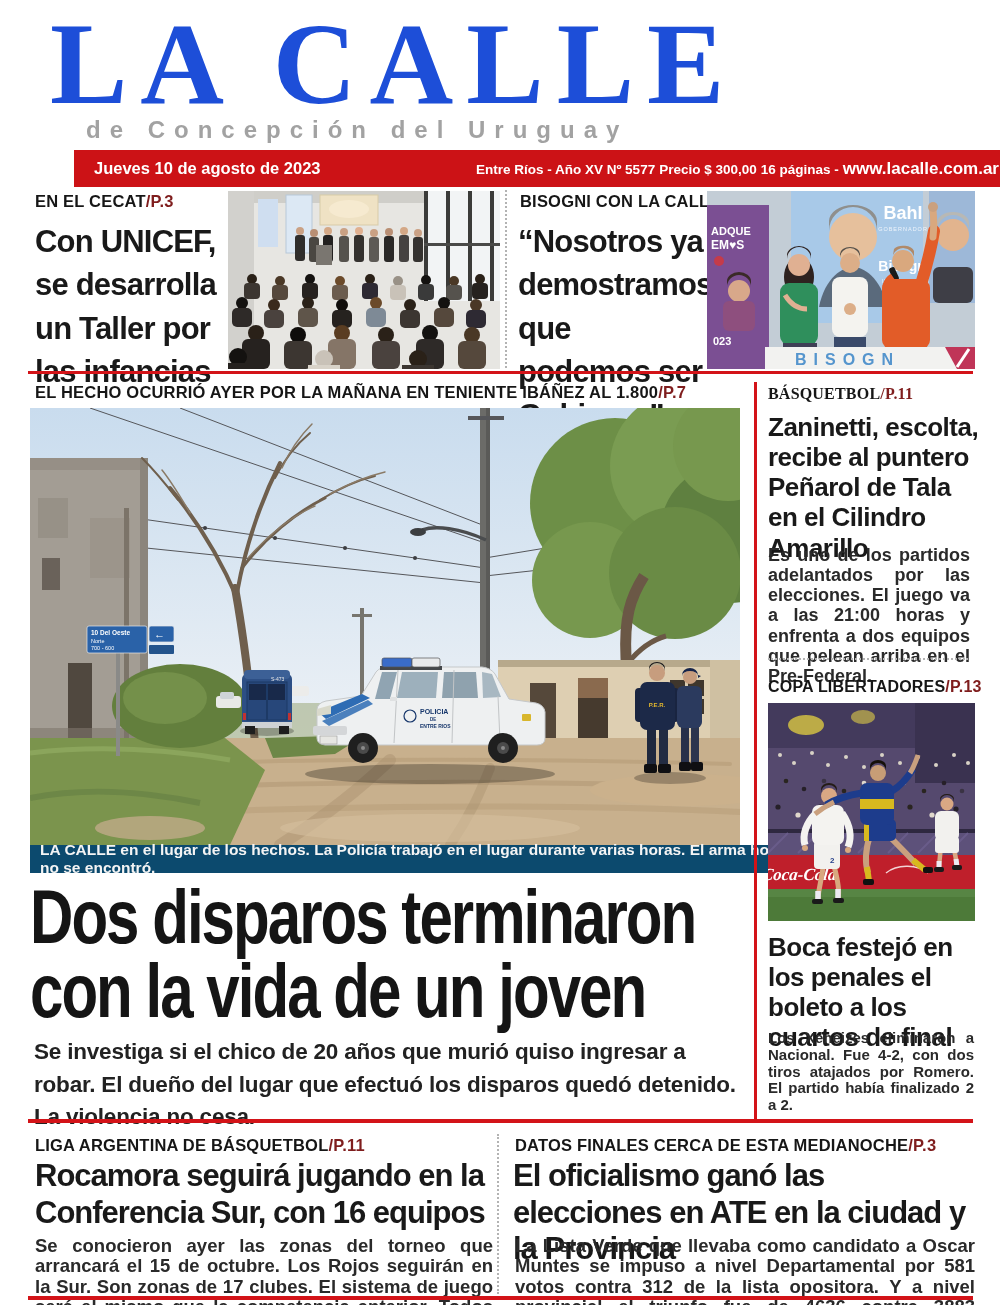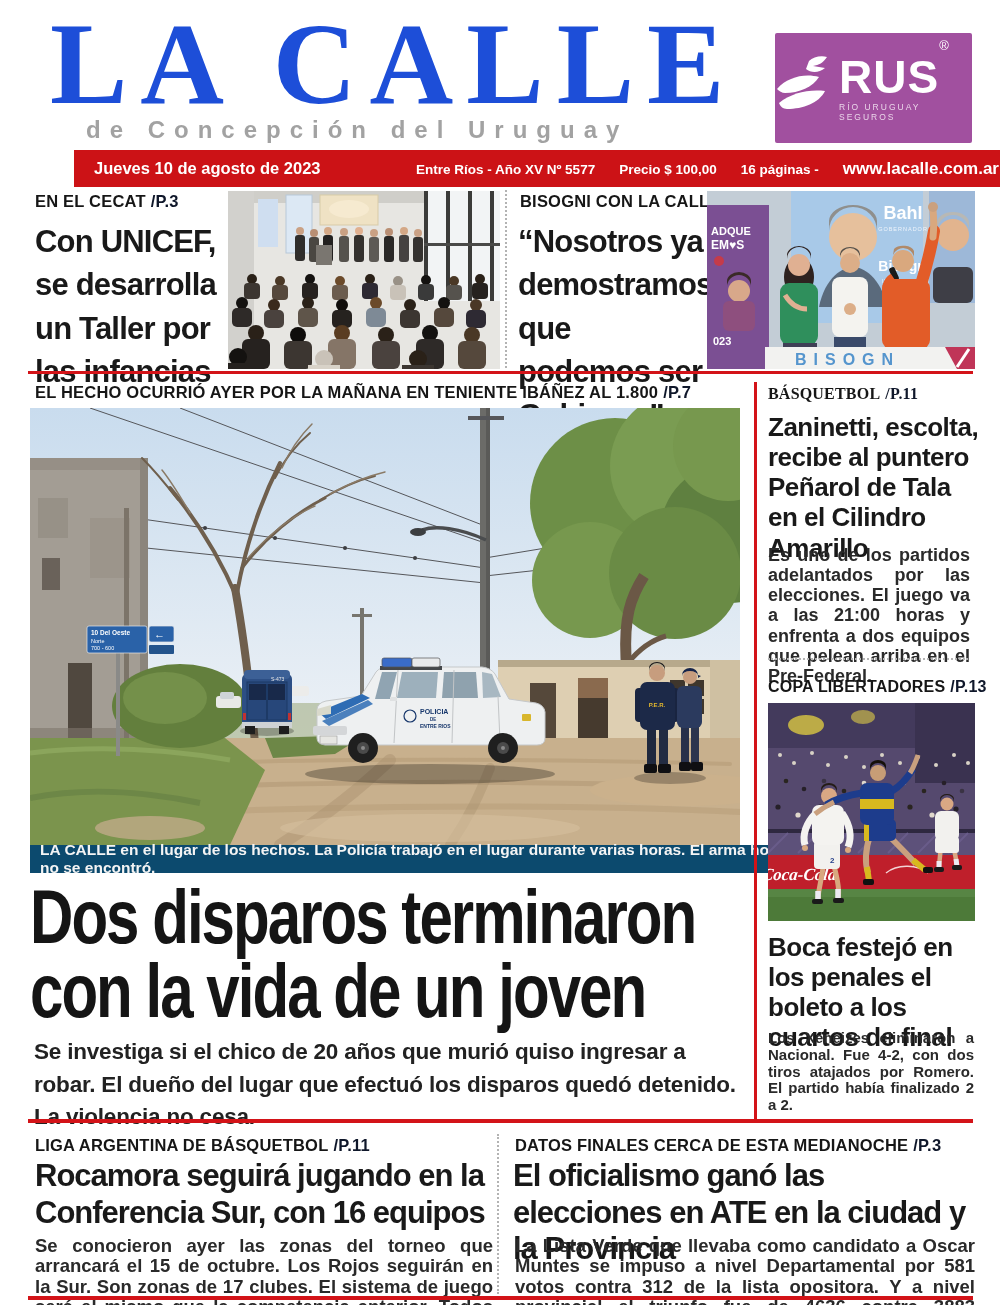--- a/index.html
+++ b/index.html
@@ -15,27 +15,27 @@
      display:flex;align-items:center;justify-content:center;}
   .rus-inner{display:flex;align-items:center;gap:6px;}
   .rus-name{color:#fff;font-weight:bold;font-size:46px;letter-spacing:1px;line-height:1;}
   .rus-reg{color:#fff;font-size:13px;vertical-align:top;position:relative;top:-16px;}
   .rus-tag{color:#ead4e9;font-size:8.5px;letter-spacing:2px;margin-top:2px;}
 
   
   .datebar{left:28px;top:150px;width:945px;height:37px;background:#cc1216;color:#fff;
      display:flex;align-items:center;justify-content:space-between;padding:0 20px;box-sizing:border-box;margin-left:46px;}
   .db-date{font-size:16.5px;font-weight:bold;}
-  .db-right{display:flex;align-items:baseline;gap:24px;text-align:right;}
+  .db-right{display:flex;align-items:baseline;gap:4px;text-align:right;}
   .db-ed,.db-price,.db-pages{font-size:13.5px;font-weight:bold;}
   .db-site{font-size:17px;font-weight:bold;}
 
   
   .kicker{font-size:16.5px;font-weight:bold;color:#161616;letter-spacing:.2px;white-space:nowrap;}
-  .kicker .ref{color:#0f172a;margin-left:5px;}
+  .kicker .ref{color:#7f1d1d;}
 
   
   .hl-top{font-size:31px;font-weight:bold;line-height:1.4;letter-spacing:-.8px;color:#191919;}
   .hl-col{font-size:26px;font-weight:bold;line-height:1.16;letter-spacing:-.5px;color:#191919;}
   .hl-bot{font-size:31px;font-weight:bold;line-height:1.18;letter-spacing:-1px;color:#191919;}
   .body-col{font-size:18px;font-weight:bold;line-height:1.12;color:#2a2a2a;text-align:justify;}
   .body-bot{font-size:18.5px;font-weight:bold;line-height:1.1;color:#2a2a2a;text-align:justify;}
 
   .main-hl{left:30px;top:880px;width:900px;font-size:76px;font-weight:bold;line-height:.98;
      letter-spacing:-2.5px;color:#151515;transform:scaleX(.79);transform-origin:0 0;white-space:nowrap;}
@@ -54,41 +54,26 @@
   .photo svg{display:block;width:100%;height:100%;}
 </style>
 </head>
 <body>
 
 <div class="page">
 
   <div class="abs mast-title">LA CALLE</div>
   <div class="abs mast-sub">de Concepción del Uruguay</div>
 
-  <div class="abs rus-box">
-    <div class="rus-inner">
-      <span>
-        <svg width="58" height="62" viewBox="0 0 58 62">
-          <path d="M34,6 C38,2 46,0 52,2 C48,8 44,10 38,11 C42,12 46,12 50,13 C44,18 36,18 31,14 Z" fill="#fff"></path>
-          <path d="M2,34 C12,22 30,18 44,22 C38,32 24,38 10,38 C7,38 4,36 2,34 Z" fill="#fff"></path>
-          <path d="M4,48 C16,38 34,34 50,36 C44,48 28,54 12,54 C8,54 5,51 4,48 Z" fill="#fff"></path>
-        </svg>
-      </span>
-      <span>
-        <span class="rus-name">RUS</span><span class="rus-reg">®</span>
-        <div class="rus-tag">RÍO URUGUAY SEGUROS</div>
-      </span>
-    </div>
-  </div>
 
   <div class="abs datebar">
     <span class="db-date">Jueves 10 de agosto de 2023</span>
     <span class="db-right">
       <span class="db-ed">Entre Ríos - Año XV Nº 5577</span>
-      <span class="db-price">Precio $ 100,00</span>
+      <span class="db-price">Precio $ 300,00</span>
       <span class="db-pages">16 páginas -</span>
       <span class="db-site">www.lacalle.com.ar</span>
     </span>
   </div>
 
   <div class="abs kicker" style="left:35px;top:192px;">
     <span>EN EL CECAT</span><span class="ref">/P.3</span>
   </div>
   <div class="abs hl-top" style="left:35px;top:220px;width:192px;">Con UNICEF, se desarrolla un Taller por las infancias</div>
 

